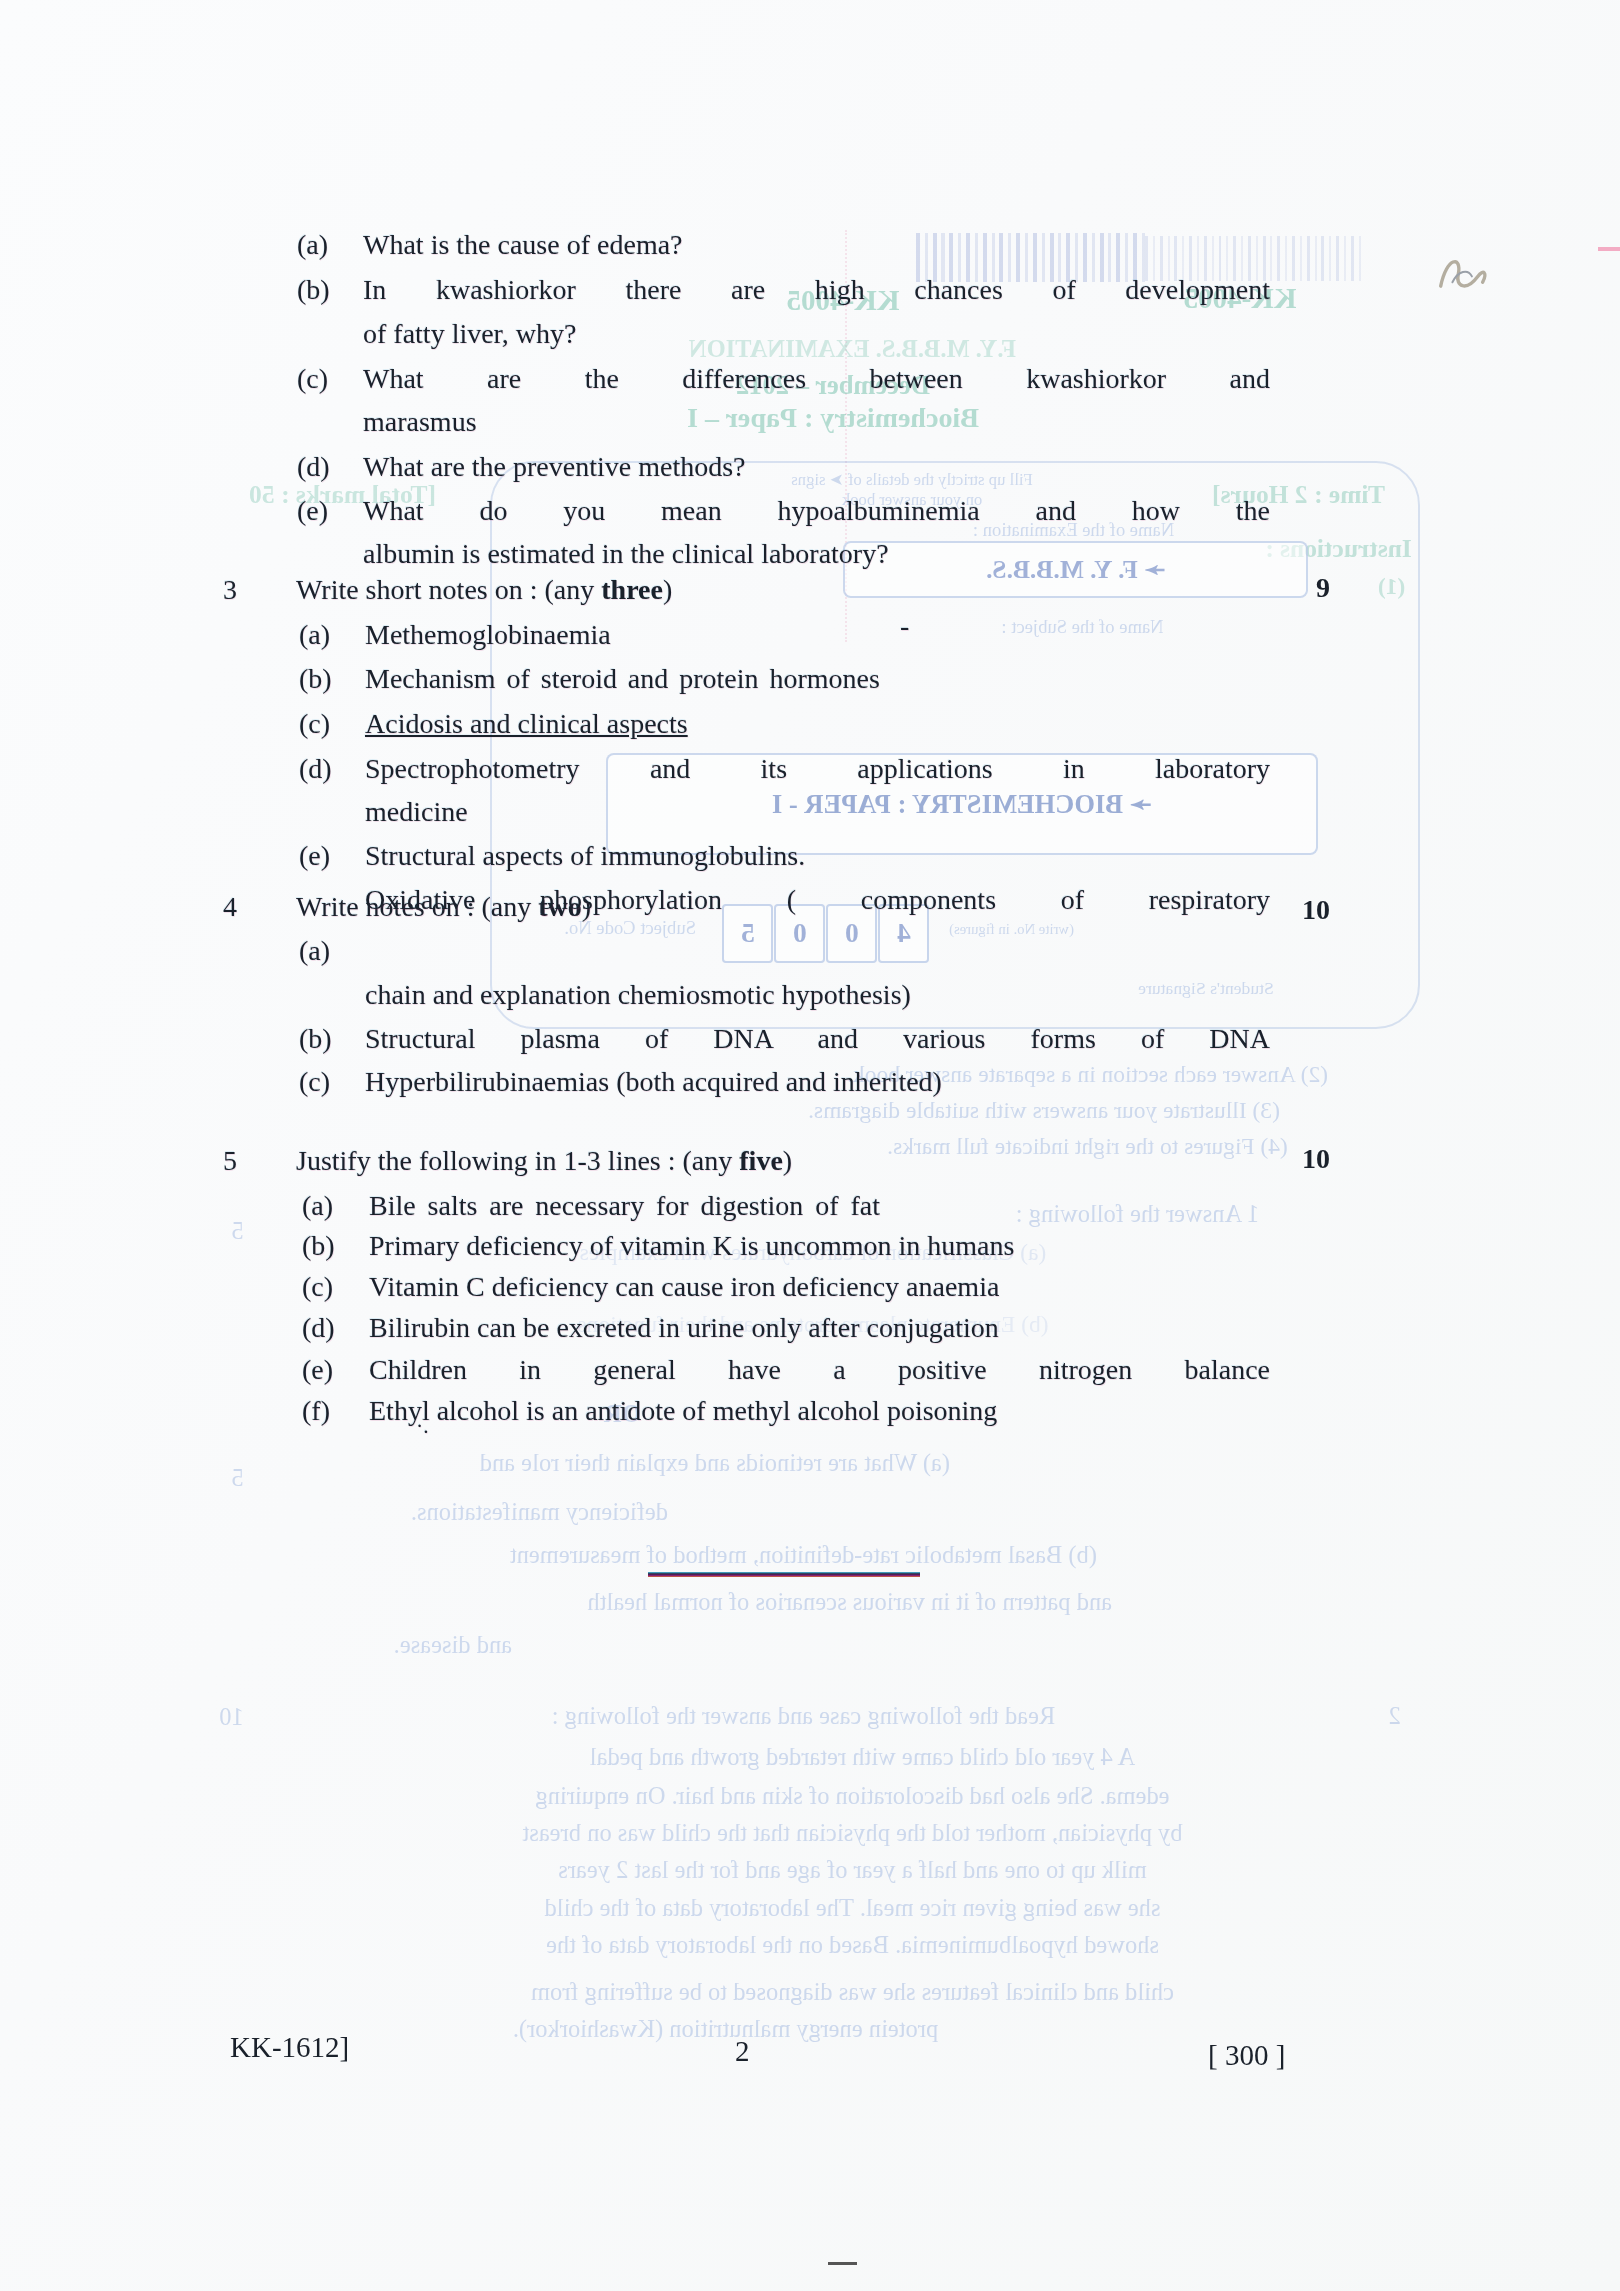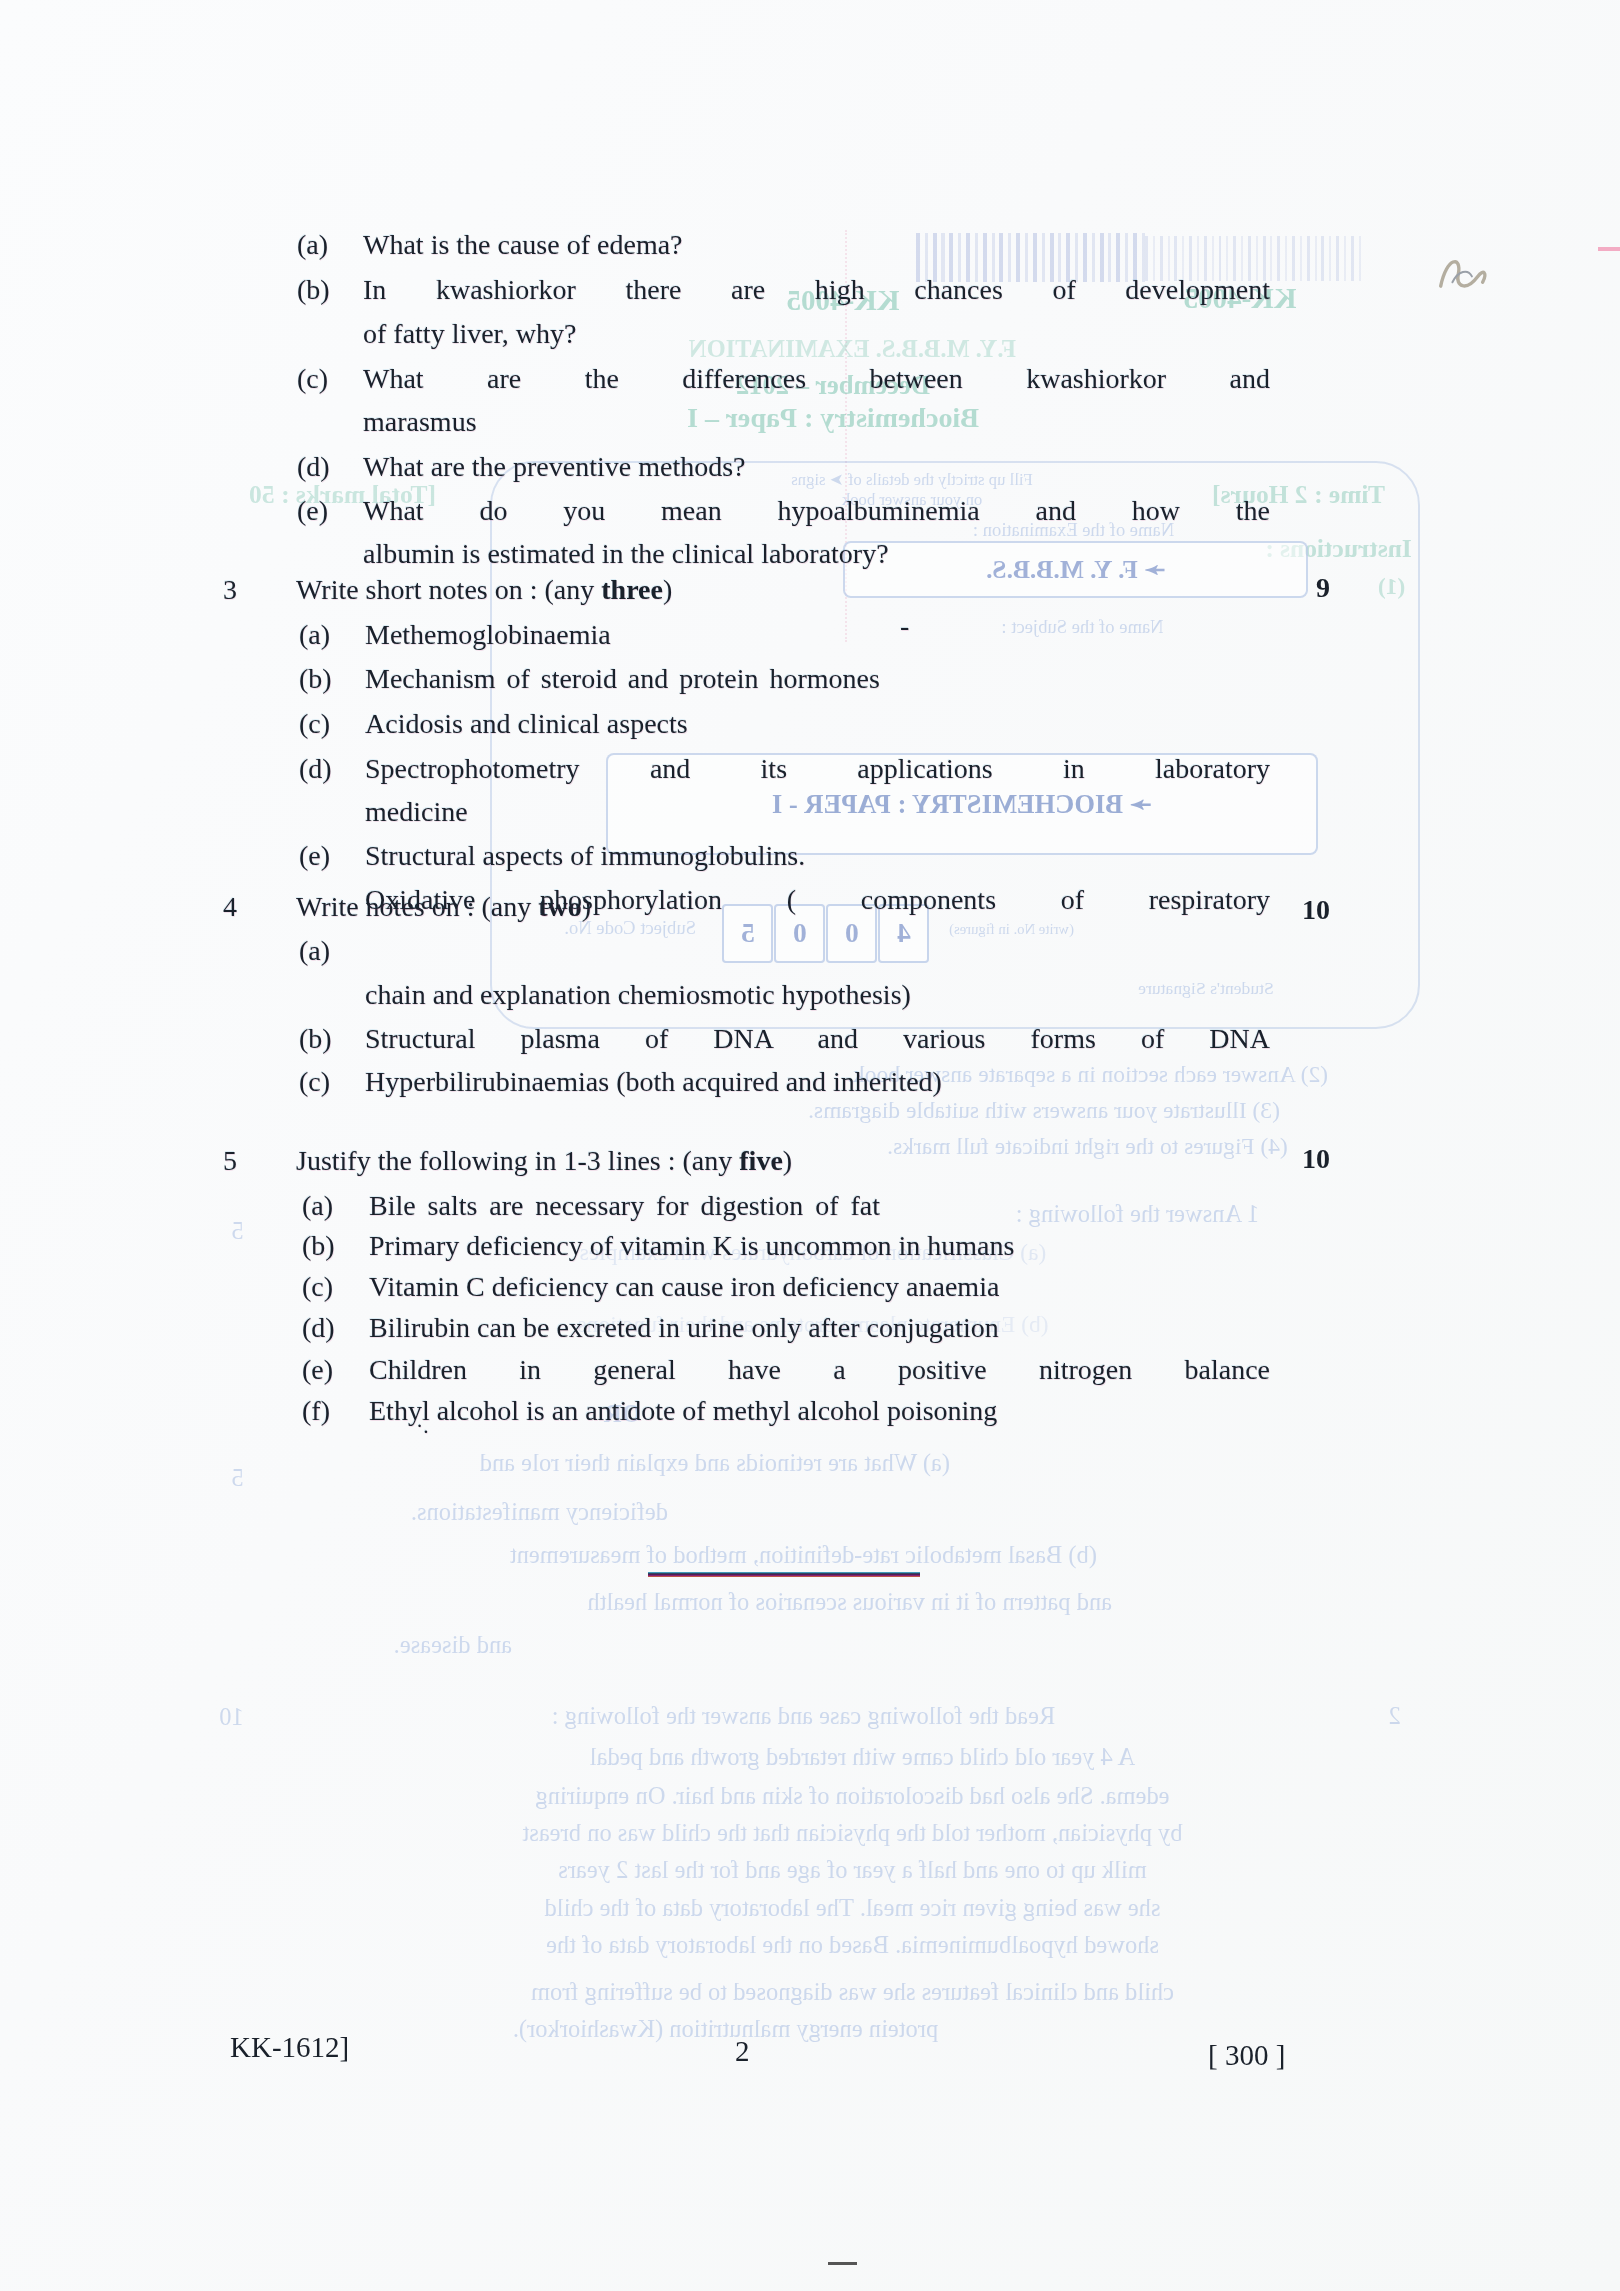--- a/index.html
+++ b/index.html
@@ -146,21 +146,21 @@
   <div class="mark" style="left:1269px;top:572px;">9</div>
 
   <div class="ln" style="left:299px;top:617px;">(a)</div>
   <div class="ln" style="left:365px;top:617px;">Methemoglobinaemia</div>
   <div class="ln" style="left:900px;top:608px;">-</div>
 
   <div class="ln" style="left:299px;top:661px;">(b)</div>
   <div class="ln" style="left:365px;top:661px;word-spacing:3.9px;">Mechanism of steroid and protein hormones</div>
 
   <div class="ln" style="left:299px;top:706px;">(c)</div>
-  <div class="ln" style="left:365px;top:706px;">Acidosis and clinical aspects</div>
+  <div class="ln" style="left:365px;top:706px;text-decoration:underline;">Acidosis and clinical aspects</div>
 
   <div class="ln" style="left:299px;top:751px;">(d)</div>
   <div class="ln jl" style="left:365px;top:751px;width:905px;">Spectrophotometry and its applications in laboratory</div>
   <div class="ln" style="left:365px;top:794px;">medicine</div>
 
   <div class="ln" style="left:299px;top:838px;">(e)</div>
   <div class="ln" style="left:365px;top:838px;">Structural aspects of immunoglobulins.</div>
 
   <div class="ln" style="left:223px;top:889px;">4</div>
   <div class="ln" style="left:296px;top:889px;">

